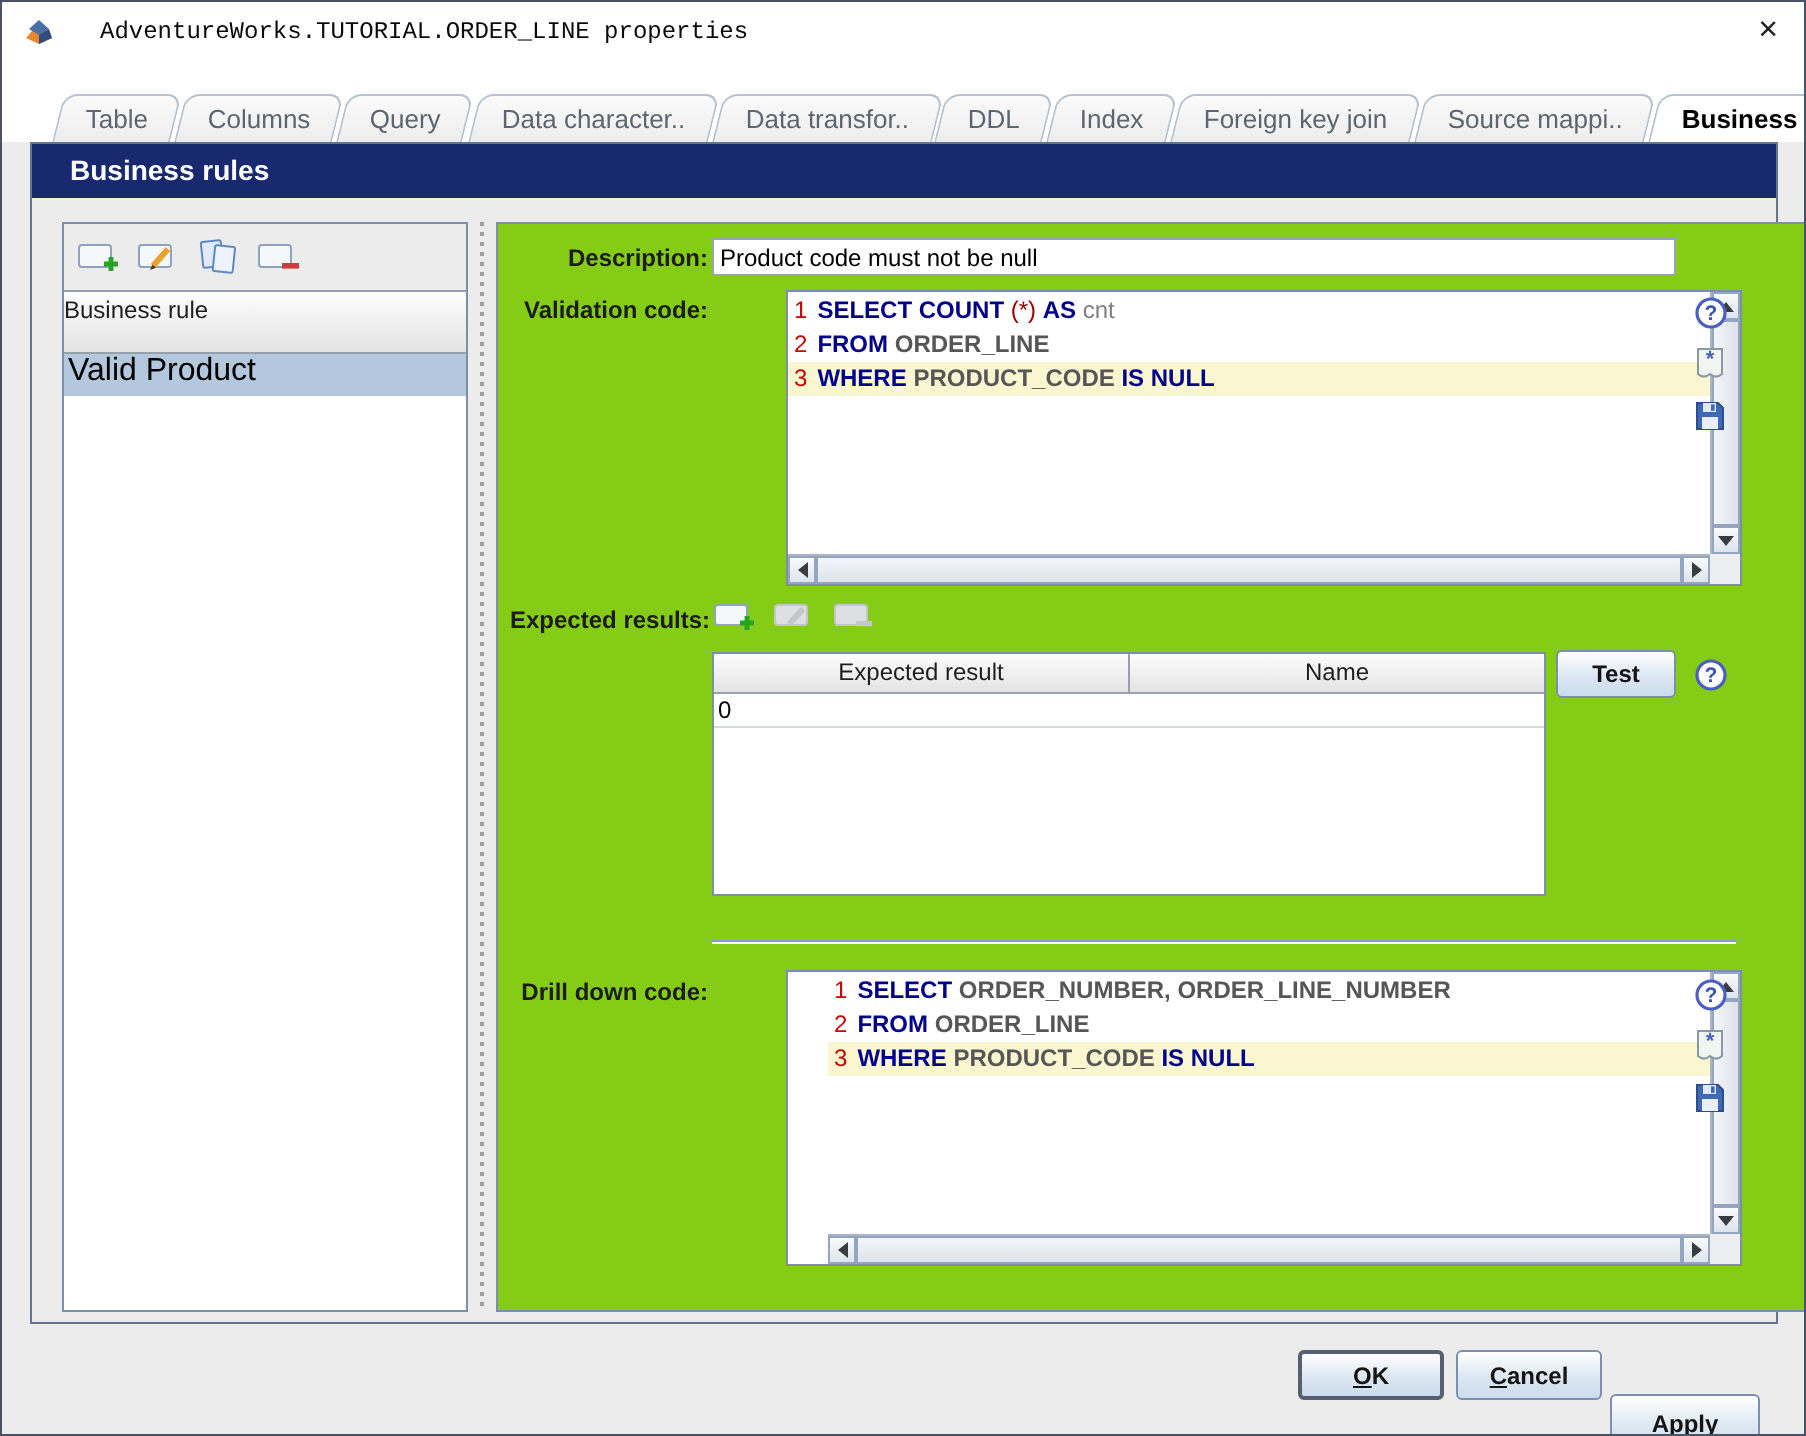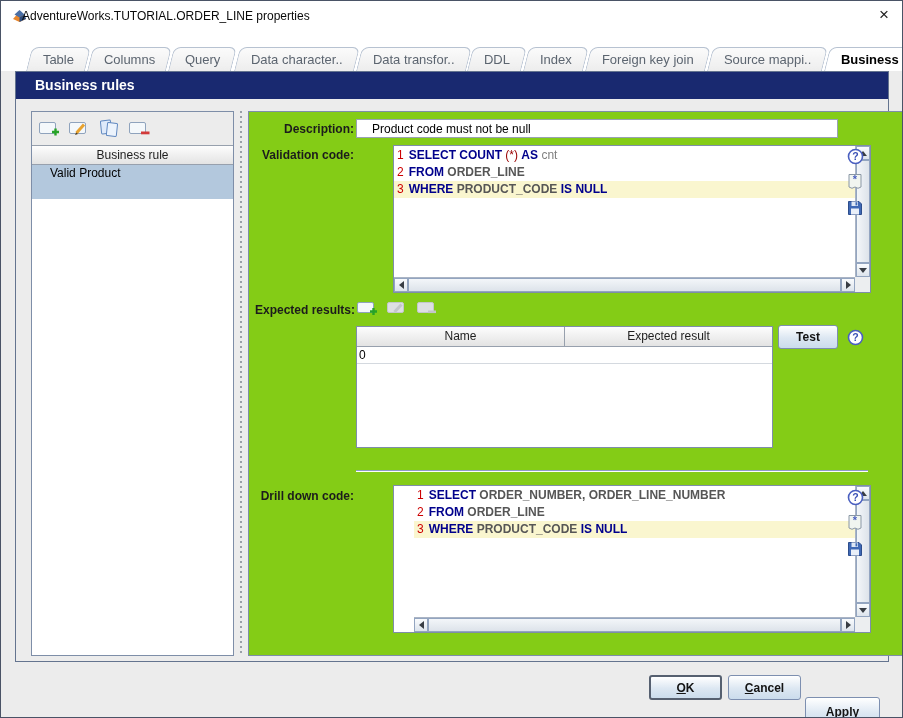--- a/index.html
+++ b/index.html
@@ -4,52 +4,52 @@
 <style>
   * { margin:0; padding:0; box-sizing:border-box; }
   html,body { background:#9a9a9a; }
   body { font-family:"Liberation Sans", sans-serif; }
   .window { position:relative; width:903px; height:718px; background:#ececec; border:1px solid #4a5366; overflow:hidden; }
   .top-white { position:absolute; left:0; top:0; width:100%; height:70px; background:#ffffff; }
 
   
   .titlebar { position:absolute; left:0; top:0; width:100%; height:30px; background:#fff; }
   .app-icon { position:absolute; left:10px; top:7px; }
-  .title-text { position:absolute; left:21px; top:8px; font-size:12px; color:#0a0a0a; }
+  .title-text { position:absolute; left:49px; top:8px; font-size:12px; color:#0a0a0a;font-family:Liberation Mono, monospace; }
   .close-btn { position:absolute; right:13px; top:4px; font-size:17px; color:#222; cursor:default; line-height:20px; }
 
   
   .tab-bar { position:absolute; left:28px; top:46px; height:24px; display:flex; align-items:flex-end; }
   .tab { height:24px; padding:0 13px; margin-right:2px; background:linear-gradient(#fbfbfb,#ededed);
          border:1px solid #b7c2d1; border-bottom:none; border-radius:7px 7px 0 0;
          transform:skewX(-14deg); display:flex; align-items:center; color:#5c6570; font-size:13px; }
   .tab span { transform:skewX(14deg); white-space:nowrap; }
   .tab.active { background:#ffffff; color:#000; font-weight:bold; position:relative; z-index:2; }
 
   
   .main { position:absolute; left:14px; top:70px; width:874px; height:591px; border:1px solid #64748f; background:#ececec; }
   .section-header { height:27px; background:#192970; color:#fff; font-weight:bold; font-size:14px; line-height:26px; padding-left:19px; }
   .content { position:absolute; left:0; top:27px; right:0; bottom:0; }
 
   
   .left-panel { position:absolute; left:15px; top:12px; width:203px; height:545px; border:1px solid #7e8ea8; background:#fff; }
   .left-toolbar { height:33px; background:#ececec; display:flex; align-items:center; gap:3px; padding-left:4px; }
   .tool-btn { width:27px; height:23px; display:flex; align-items:center; justify-content:center; }
-  .list-header { height:20px; background:linear-gradient(#fdfdfd,#e3e3e3); border-top:1px solid #97a0ad; border-bottom:1px solid #97a0ad; text-align:center; font-size:12px; line-height:19px; color:#1e1e1e; }
-  .rule-row { height:34px; line-height:17px; padding-left:18px; font-size:12px; color:#000; }
+  .list-header { height:32px; background:linear-gradient(#fdfdfd,#e3e3e3); border-top:1px solid #97a0ad; border-bottom:1px solid #97a0ad; font-size:12px; line-height:19px; color:#1e1e1e; }
+  .rule-row { height:21px; line-height:17px; padding-left:2px; font-size:16px; color:#000; }
   .rule-row.selected { background:#b3c8dd; }
 
   
   .splitter { position:absolute; left:223px; top:12px; width:3px; height:545px;
               background-image:repeating-linear-gradient(to bottom,#9aa0a8 0 2px,transparent 2px 5px); background-size:2px 100%; background-repeat:no-repeat; background-position:center; }
 
   
   .right-panel { position:absolute; left:232px; top:12px; width:753px; height:545px; border:1px solid #7e8ea8; background:#84cc16; }
   .lbl { position:absolute; left:6px; width:99px; text-align:right; font-weight:bold; font-size:12px; color:#1c1c1c; white-space:nowrap; }
-  .desc-field { position:absolute; left:107px; top:7px; width:482px; height:19px; border:1px solid #98a2b3; background:#fff; font-family:"Liberation Sans",sans-serif; font-size:12px; padding:0 15px; color:#000; }
+  .desc-field { position:absolute; left:107px; top:7px; width:482px; height:19px; border:1px solid #98a2b3; background:#fff; font-family:"Liberation Sans",sans-serif; font-size:12px; padding:0 3px; color:#000; }
 
   
   .code-editor { position:absolute; width:478px; height:148px; border:1px solid #7e8ea8; background:#fff;
                  display:grid; grid-template-columns:1fr 15px; grid-template-rows:1fr 15px;margin-left:37px; }
   .code-area { overflow:hidden; padding-top:1px; }
   .code-line { font-size:12px; line-height:17px; white-space:pre; padding-left:3px; }
   .code-line.hl { background:#faf6cf; }
   .ln { color:#cc0000; margin-right:5px; }
   .tk-kw { color:#00008c; font-weight:bold; }
   .tk-id { color:#565656; font-weight:bold; }
@@ -257,22 +257,22 @@
           <span class="exp-tool">
             <svg width="23" height="17" viewBox="0 0 23 17">
               <rect x="1.5" y="2.5" width="16" height="10" rx="1.5" fill="#dddfe2" stroke="#c3c6ca"></rect>
               <rect x="12" y="10.5" width="8" height="2.6" fill="#c3c6ca"></rect>
             </svg>
           </span>
         </div>
 
         <div class="tbl">
           <div class="tbl-head">
+            <div class="tbl-hcell">Expected result</div>
             <div class="tbl-hcell">Name</div>
-            <div class="tbl-hcell">Expected result</div>
           </div>
           <div>
               <div class="tbl-row">
                 <div class="tbl-cell">0</div>
               </div>
             </div>
         </div>
 
         <div class="btn test-btn">
             <span>Test</span>

